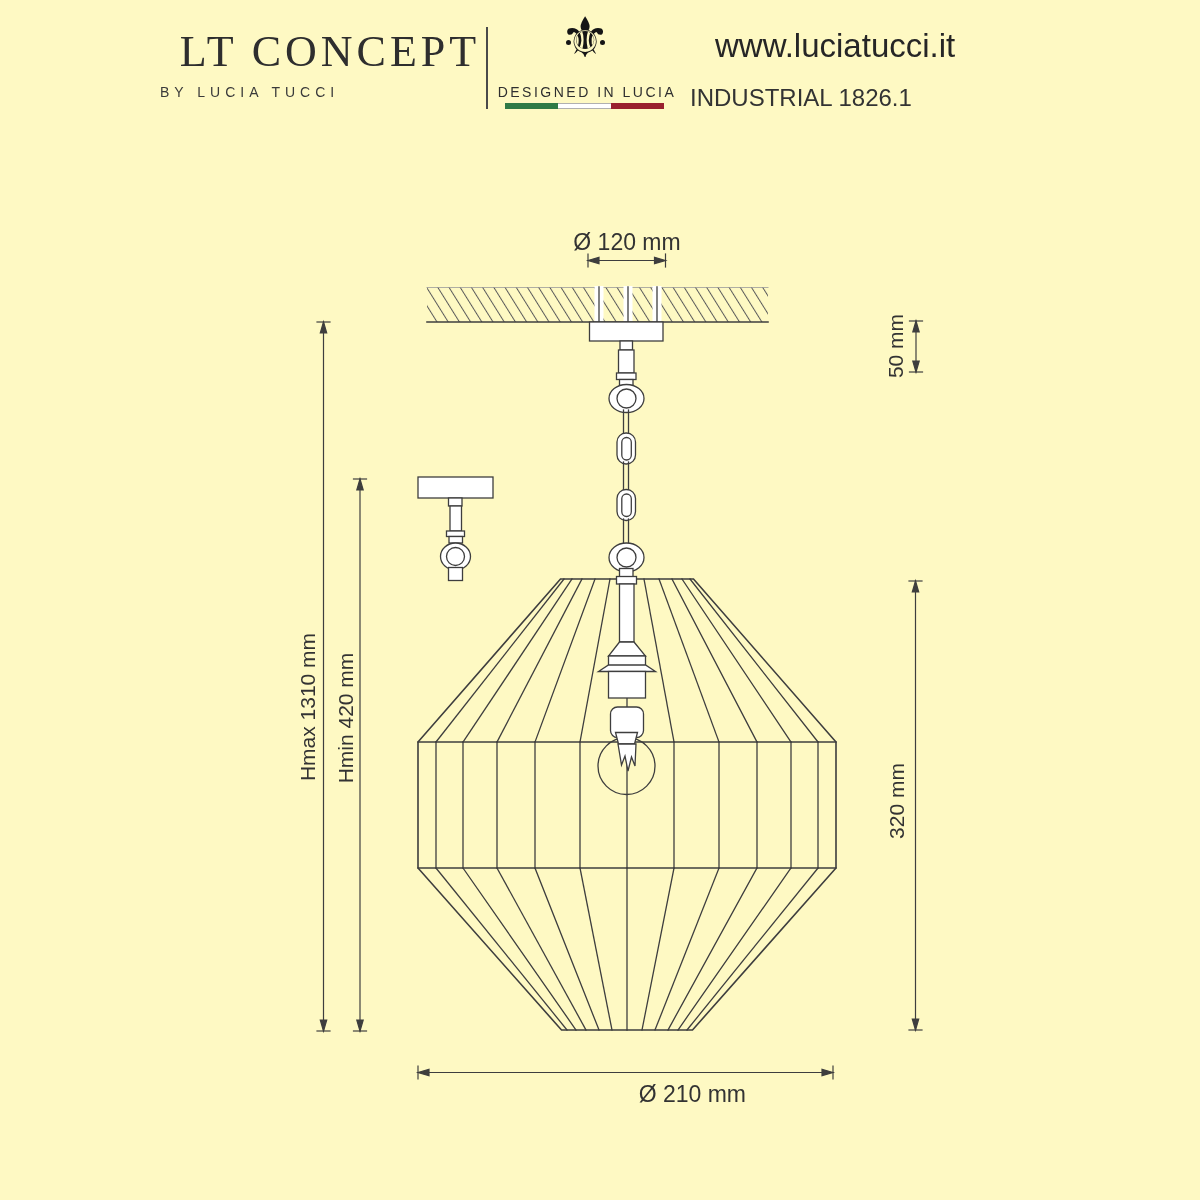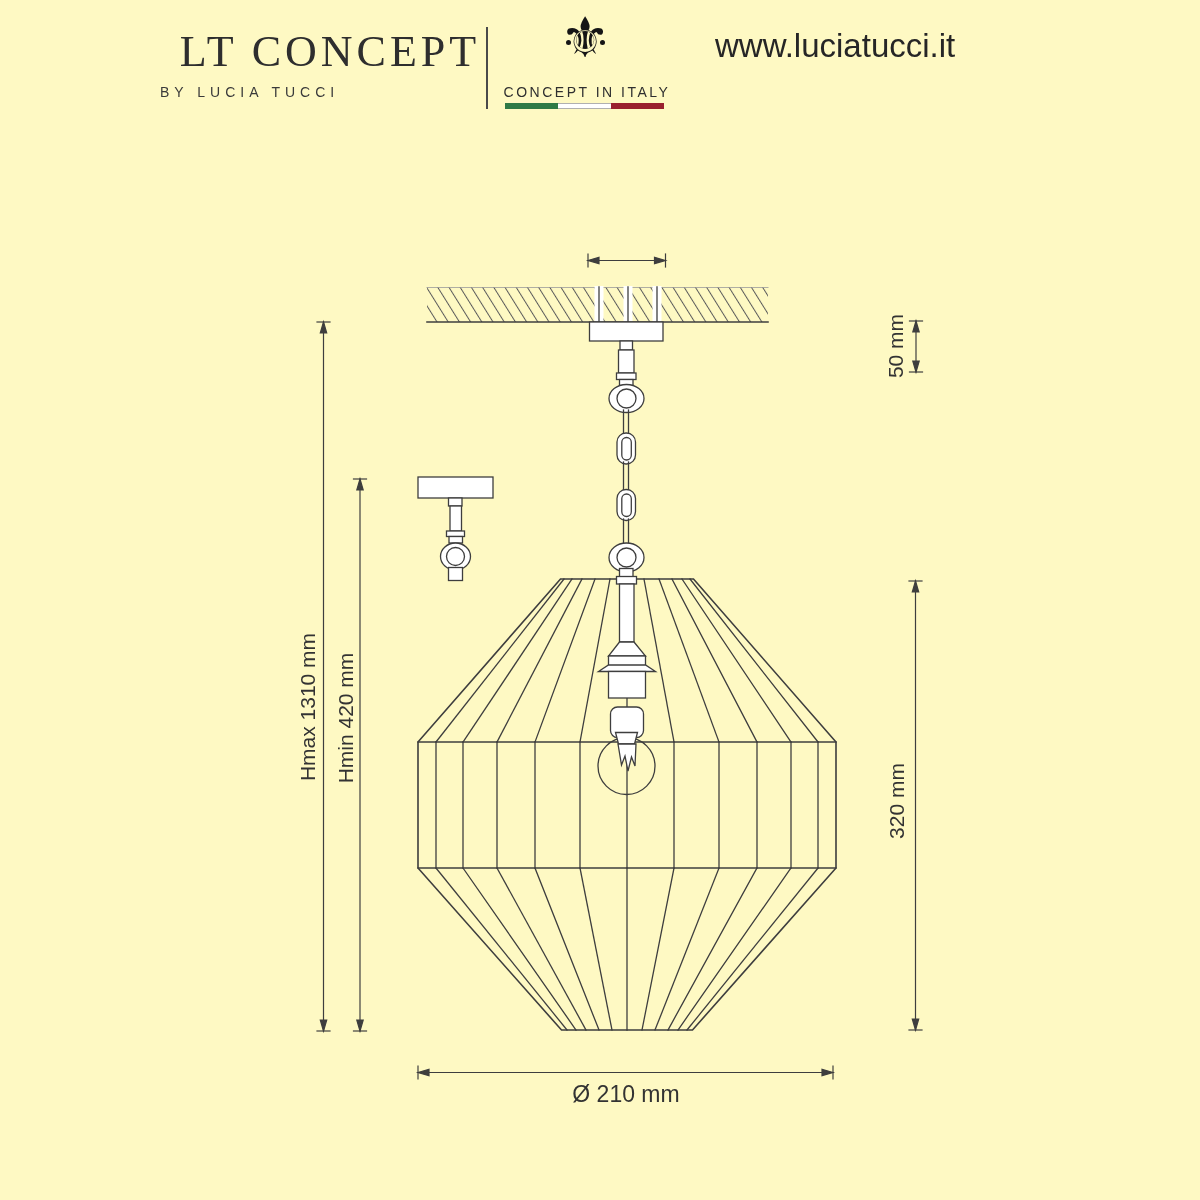--- a/index.html
+++ b/index.html
@@ -55,27 +55,28 @@
 <body>
 
 <div class="canvas">
 
   <div class="brand-title">LT CONCEPT</div>
   <div class="brand-subtitle">BY LUCIA TUCCI</div>
   <div class="header-divider"></div>
   <div class="fleur">⚜</div>
   <div class="fleur-dot l"></div>
   <div class="fleur-dot r"></div>
-  <div class="designed-label">CONCEPT IN ITALY</div>
+  <div class="designed-label">DESIGNED IN LUCIA</div>
   <div class="flag">
     <div class="seg g"></div>
     <div class="seg w"></div>
     <div class="seg r"></div>
   </div>
   <div class="website">www.luciatucci.it</div>
+  <div class="model">INDUSTRIAL 1826.1</div>
 
   <svg class="drawing" width="1200" height="1200" viewBox="0 0 1200 1200" stroke="#3e3e3e" fill="none" stroke-width="1.3" stroke-linecap="square">
 
     <defs>
       <pattern id="hatch" patternUnits="userSpaceOnUse" width="9.5" height="12" patternTransform="rotate(-32)">
         <line x1="0.5" y1="-1" x2="0.5" y2="13" stroke="#5a5a5a" stroke-width="1"></line>
       </pattern>
     </defs>
 
     <g>
@@ -230,19 +231,20 @@
       <g>
         <line x1="418" y1="1072.5" x2="833" y2="1072.5"></line>
         <line x1="418" y1="1066" x2="418" y2="1079"></line>
         <line x1="833" y1="1066" x2="833" y2="1079"></line>
         <polygon points="418,1072.5 429,1069.3 429,1075.7" fill="#3e3e3e"></polygon>
         <polygon points="833,1072.5 822,1069.3 822,1075.7" fill="#3e3e3e"></polygon>
       </g>
     </g>
   </svg>
 
+  <div class="dim-label" style="left:507px; top:229px; font-size:23px;">Ø 120 mm</div>
   <div class="dim-label rot" style="left:776px; top:333px; font-size:21px;">50 mm</div>
   <div class="dim-label rot" style="left:188px; top:694px; font-size:21px;">Hmax 1310 mm</div>
   <div class="dim-label rot" style="left:226px; top:705px; font-size:21px;">Hmin 420 mm</div>
   <div class="dim-label rot" style="left:777px; top:788px; font-size:21px;">320 mm</div>
-  <div class="dim-label" style="left:506px; top:1081px; font-size:23px;">Ø 210 mm</div>
+  <div class="dim-label" style="left:506px; top:1081px; font-size:23px;text-align:right;">Ø 210 mm</div>
 
 </div>
 
 </body></html>

